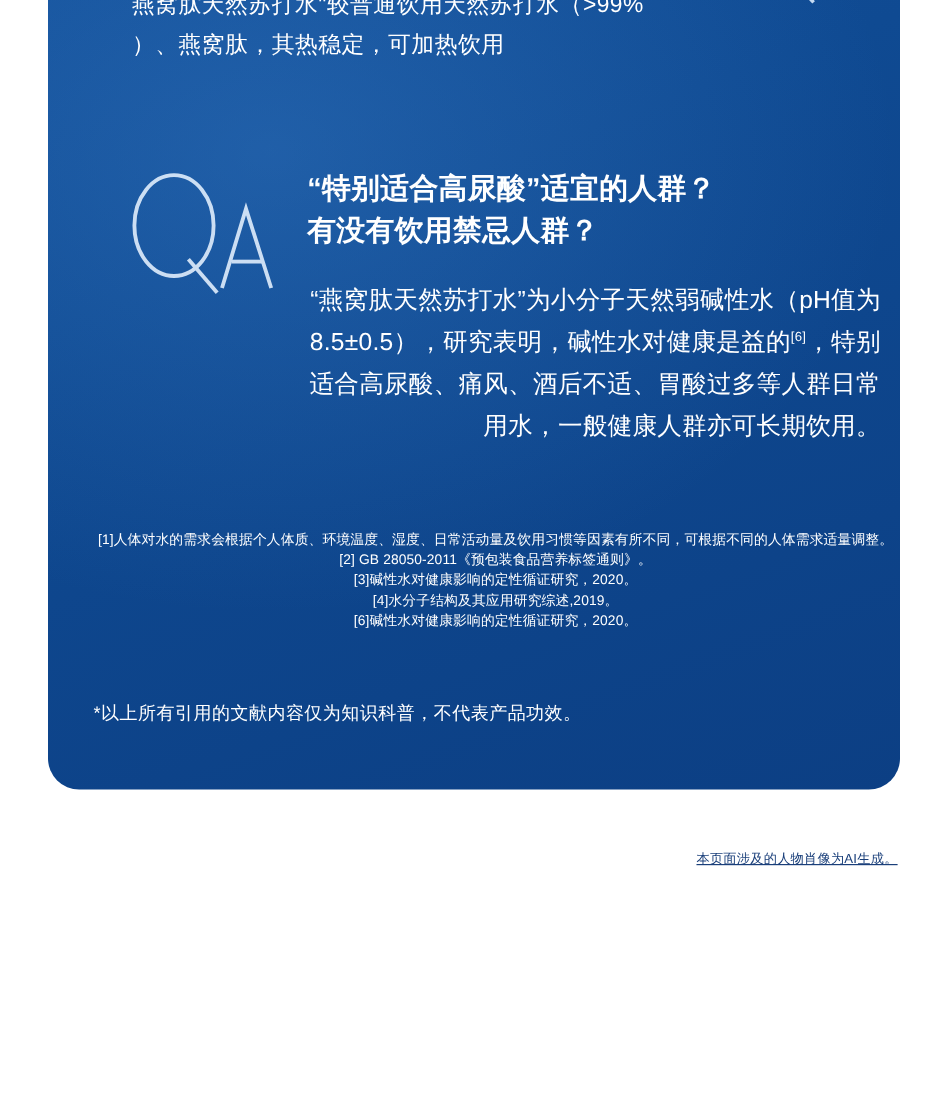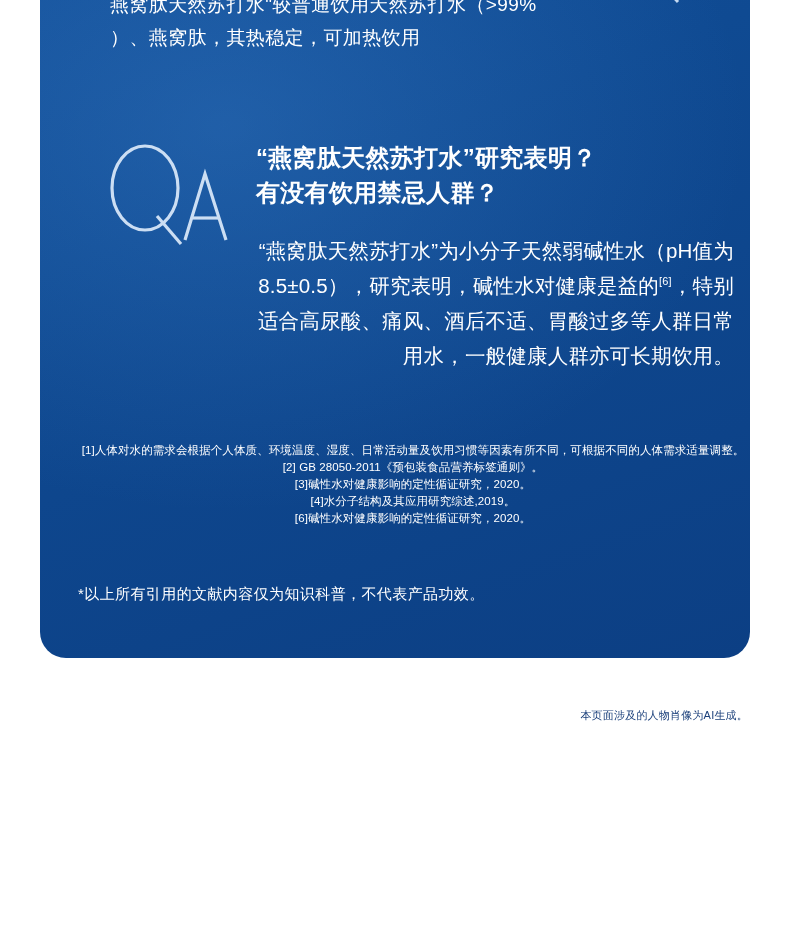--- a/index.html
+++ b/index.html
@@ -128,20 +128,21 @@
   }
 
   
   .ai-note {
     position: absolute;
     right: 42px;
     top: 708px;
     color: #1a3f7a;
     font-size: 11px;
     letter-spacing: 0.2px;
+    text-decoration: underline;
   }
 </style>
 </head>
 <body>
 
 <div class="panel">
 
   <div class="top-block">
     <div class="ln">燕窝肽天然苏打水"较普通饮用天然苏打水（&gt;99%</div>
     <div class="ln">）、燕窝肽，其热稳定，可加热饮用</div>
@@ -163,21 +164,21 @@
       <g fill="none" stroke="#d6e6f8" stroke-width="3.2" opacity="0.95">
         <ellipse cx="52" cy="60" rx="33" ry="42"></ellipse>
         <line x1="64" y1="88" x2="88" y2="116"></line>
         <path d="M92 112 L112 46 L133 112"></path>
         <line x1="100" y1="90" x2="126" y2="90"></line>
       </g>
     </svg>
   </div>
 
   <div class="question">
-    <div>“燕窝肽天然苏打水”研究表明？</div>
+    <div>“特别适合高尿酸”适宜的人群？</div>
     <div>有没有饮用禁忌人群？</div>
   </div>
 
   <div class="answer">
     <span>“燕窝肽天然苏打水”为小分子天然弱碱性水（pH值为8.5±0.5），研究表明，碱性水对健康是益的</span><sup>[6]</sup><span>，特别适合高尿酸、痛风、酒后不适、胃酸过多等人群日常用水，一般健康人群亦可长期饮用。</span>
   </div>
 
   <div class="refs">
     <div>[1]人体对水的需求会根据个人体质、环境温度、湿度、日常活动量及饮用习惯等因素有所不同，可根据不同的人体需求适量调整。</div>
     <div>[2] GB 28050-2011《预包装食品营养标签通则》。</div>

